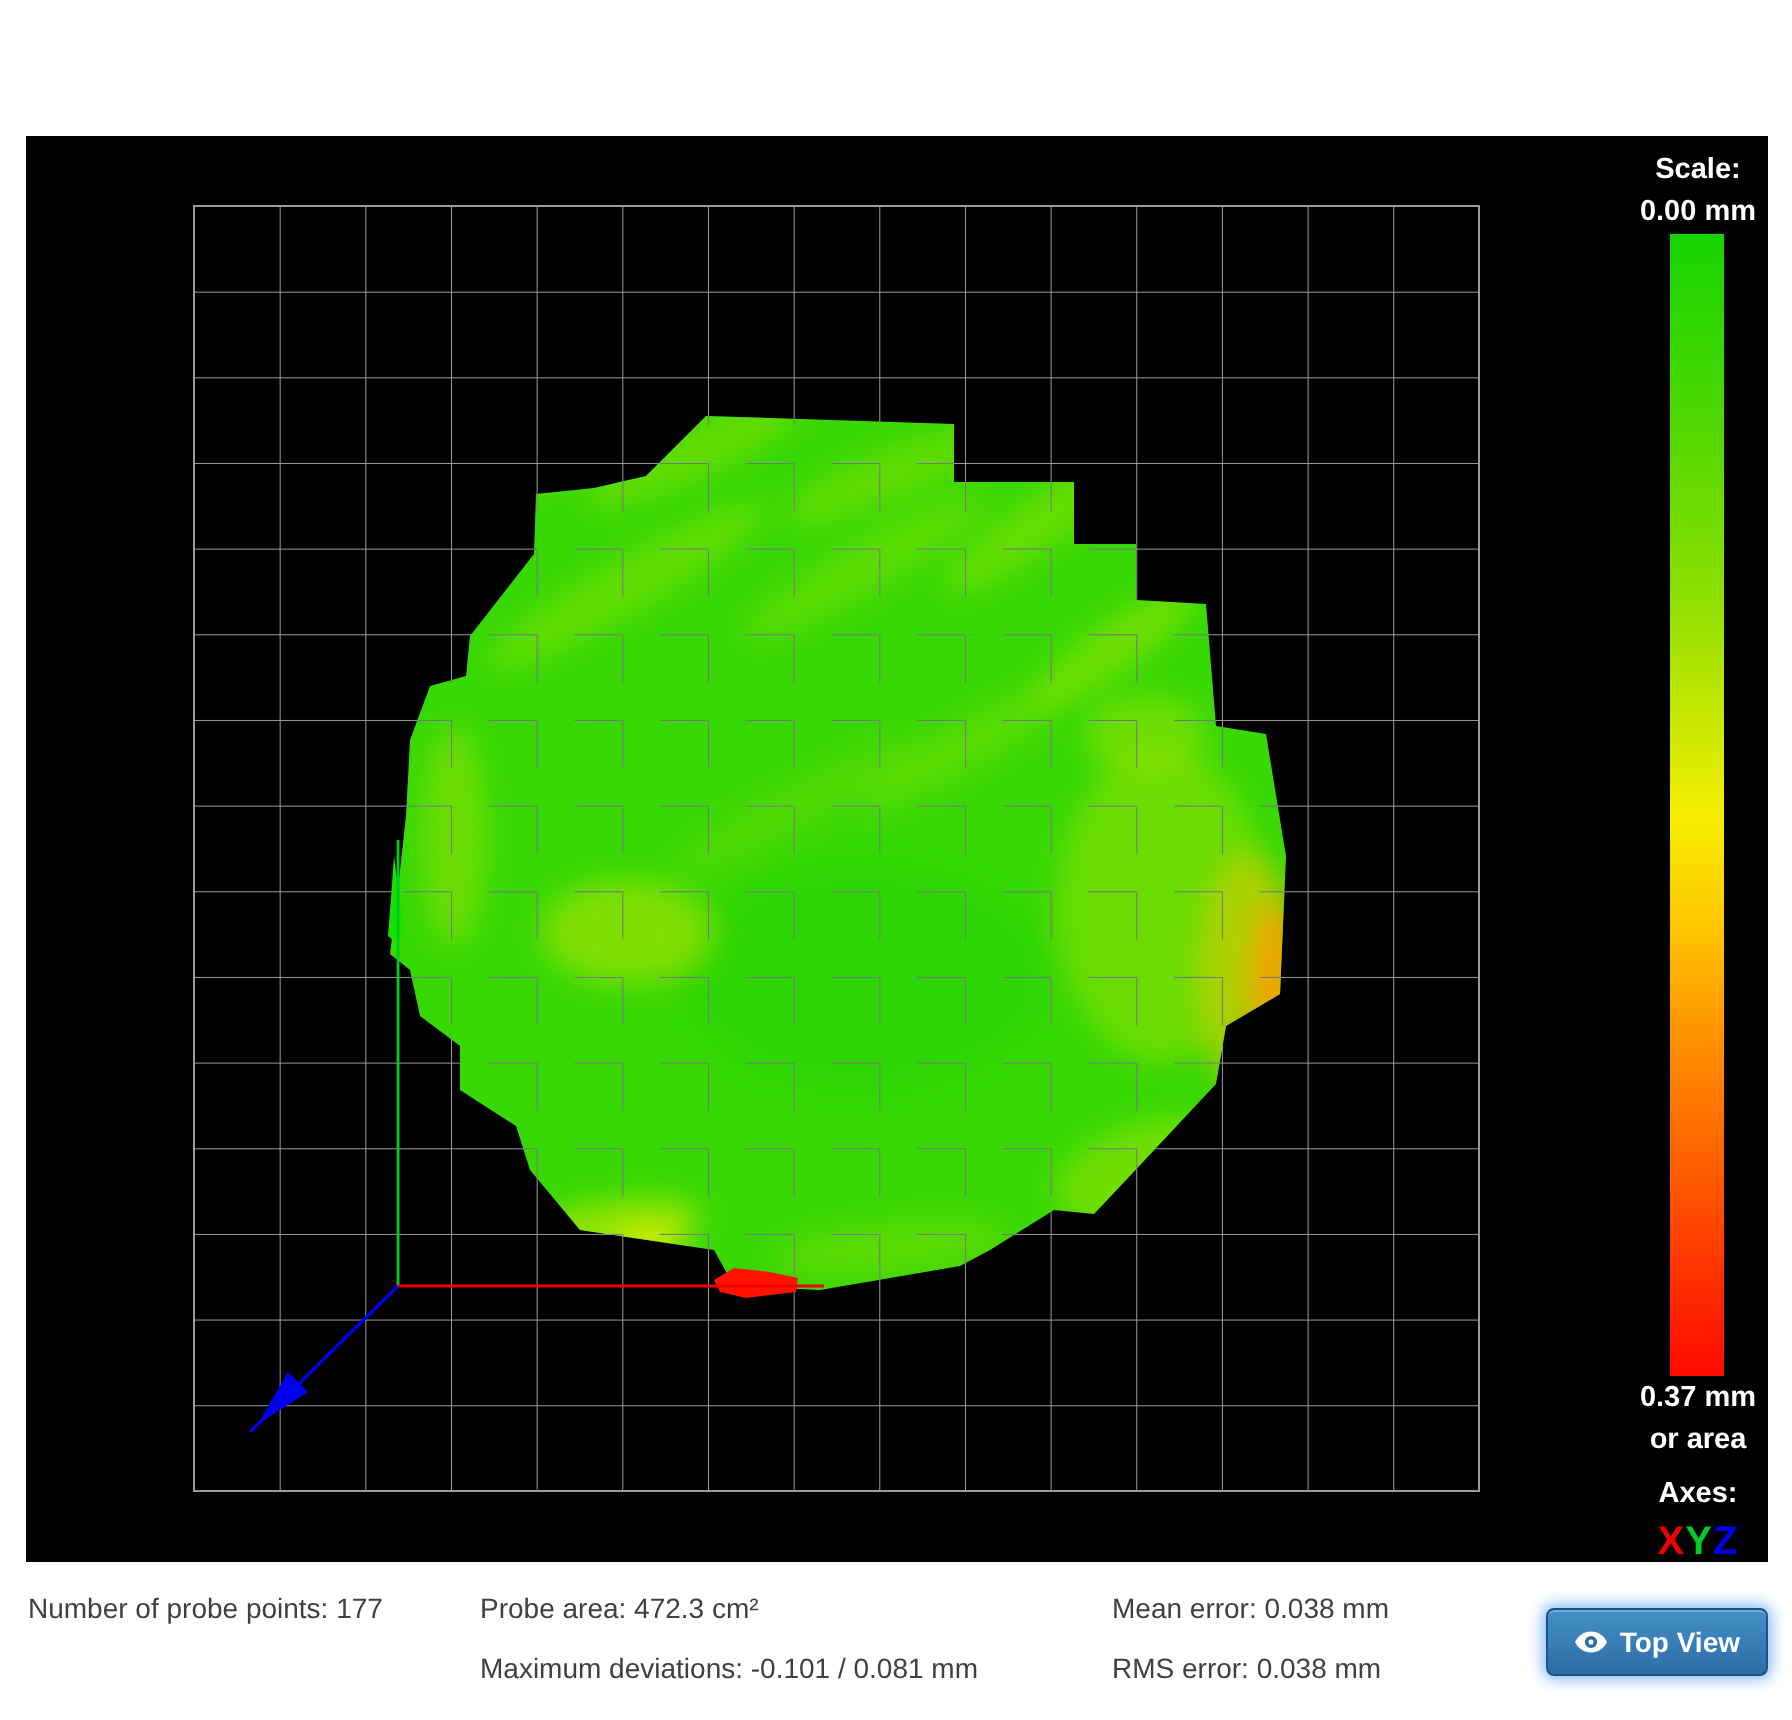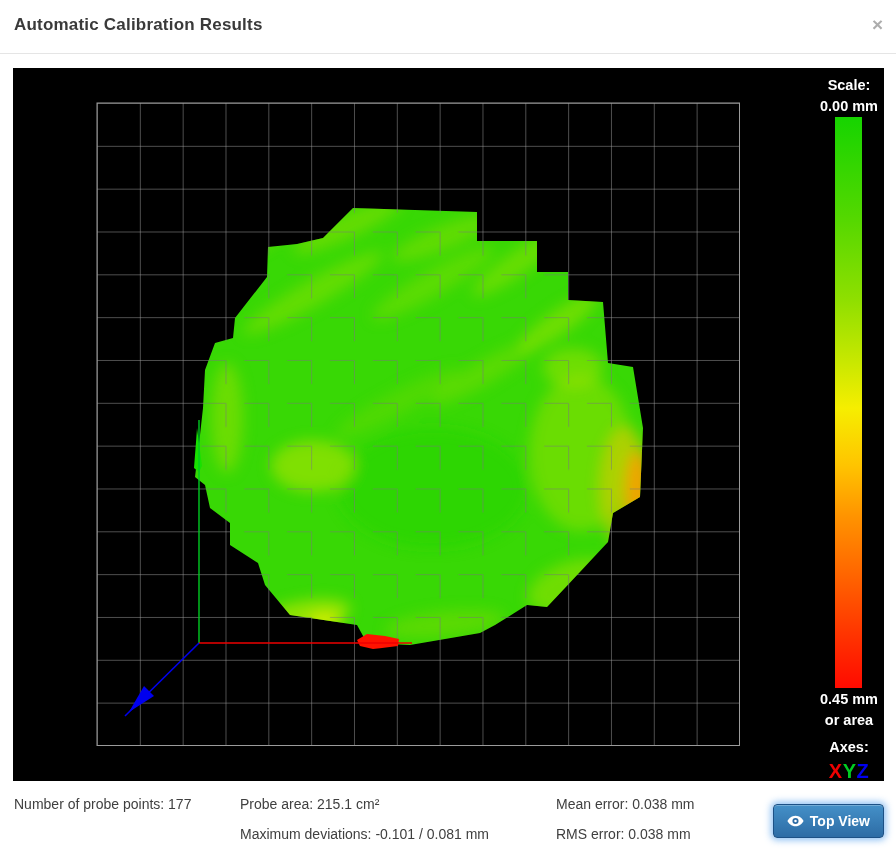--- a/index.html
+++ b/index.html
@@ -44,24 +44,20 @@
     border:1px solid #1d5186; border-radius:4px;
     box-shadow:0 0 7px 2px rgba(110,175,240,.8), inset 0 1px 0 rgba(255,255,255,.25);
     cursor:pointer;margin-left:12px; }
   .btn-topview svg { display:block; }
 </style>
 </head>
 <body>
 
 <div class="dialog">
 
-  <div class="hdr">
-    <h3 class="hdr-title">Automatic Calibration Results</h3>
-    <span class="hdr-close">×</span>
-  </div>
 
   <div class="plot">
     <svg id="plot-svg" width="871" height="713" viewBox="0 0 871 713">
       <defs>
         <pattern id="gridLight" width="42.83" height="42.83" x="84" y="35" patternUnits="userSpaceOnUse">
           <path id="grid-light-path" d="M42.83 0 H0 V42.83" fill="none" stroke="#9b9b9b" stroke-width="1"></path>
         </pattern>
         <pattern id="gridDark" width="42.83" height="42.83" x="84" y="35" patternUnits="userSpaceOnUse">
           <path id="grid-dark-path" d="M42.83 0 H0 V42.83" fill="none" stroke="#787878" stroke-width="1.1" stroke-dasharray="24 19"></path>
         </pattern>
@@ -114,33 +110,33 @@
         <line id="x-axis-line" x1="186" y1="575" x2="399" y2="575" stroke-width="1.4" stroke="#ee0000"></line>
         <line id="z-axis-line" x1="186" y1="575" x2="112" y2="648" stroke-width="1.6" stroke="#0000ee"></line>
         <polygon id="z-arrow" points="116,644 141,628 131,618" fill="#0000ee"></polygon>
       </g>
     </svg>
 
     <div class="legend">
       <div class="lg-scale">Scale:</div>
       <div class="lg-min">0.00 mm</div>
       <div class="lg-bar" id="scale-bar" style="background: linear-gradient(rgb(22, 212, 0) 0%, rgb(85, 216, 0) 18%, rgb(143, 223, 0) 32%, rgb(201, 232, 0) 43%, rgb(246, 238, 0) 51%, rgb(255, 196, 0) 61%, rgb(255, 147, 0) 70%, rgb(255, 102, 0) 80%, rgb(255, 55, 0) 90%, rgb(255, 10, 0) 100%);"></div>
-      <div class="lg-max">0.45 mm</div>
+      <div class="lg-max">0.37 mm</div>
       <div class="lg-more">or area</div>
       <div class="lg-axes">Axes:</div>
       <div class="lg-xyz"><span id="ax-x" style="color: rgb(238, 0, 0);">X</span><span id="ax-y" style="color: rgb(0, 204, 34);">Y</span><span id="ax-z" style="color: rgb(0, 0, 238);">Z</span></div>
     </div>
   </div>
 
   <div class="footer">
     <div class="stat-col col-1">
       <p>Number of probe points: 177</p>
     </div>
     <div class="stat-col col-2">
-      <p>Probe area: 215.1 cm²</p>
+      <p>Probe area: 472.3 cm²</p>
       <p>Maximum deviations: -0.101 / 0.081 mm</p>
     </div>
     <div class="stat-col col-3">
       <p>Mean error: 0.038 mm</p>
       <p>RMS error: 0.038 mm</p>
     </div>
 
     <button class="btn-topview">
       <span>
         <svg width="17" height="12" viewBox="0 0 20 14">

